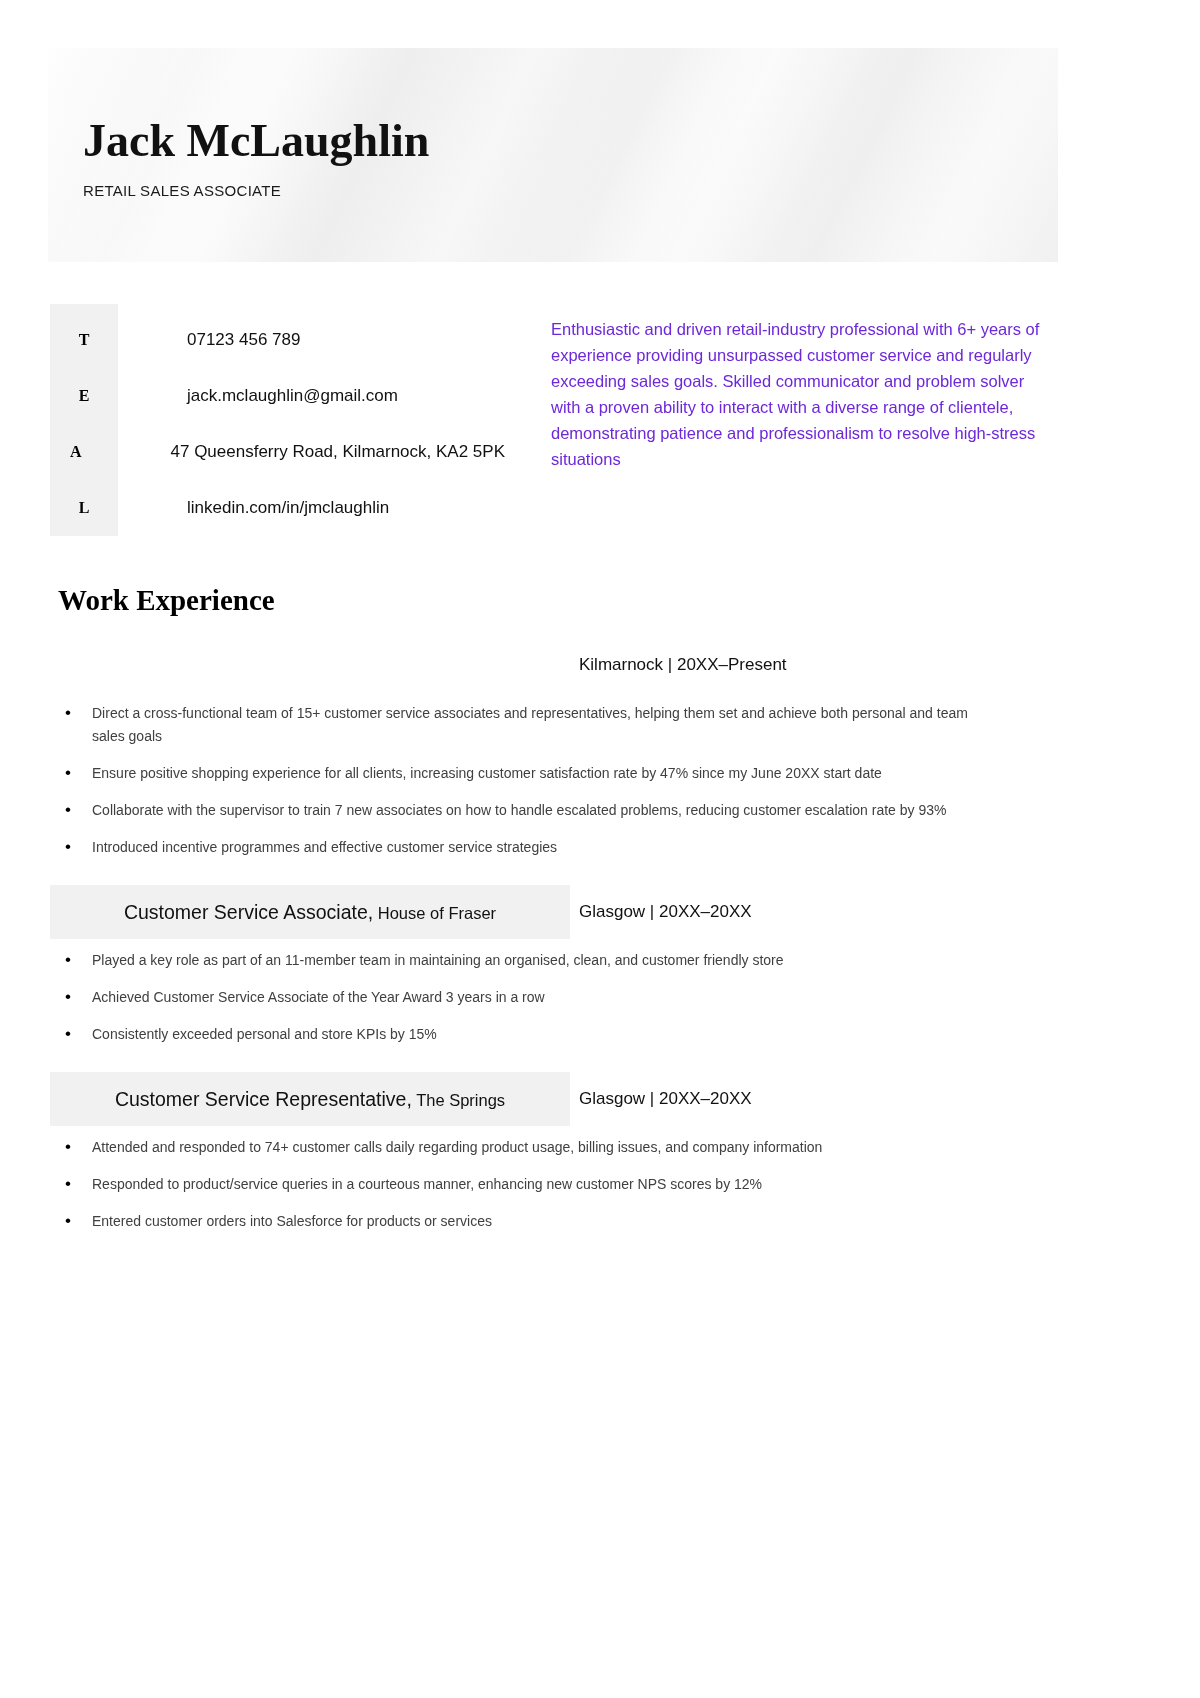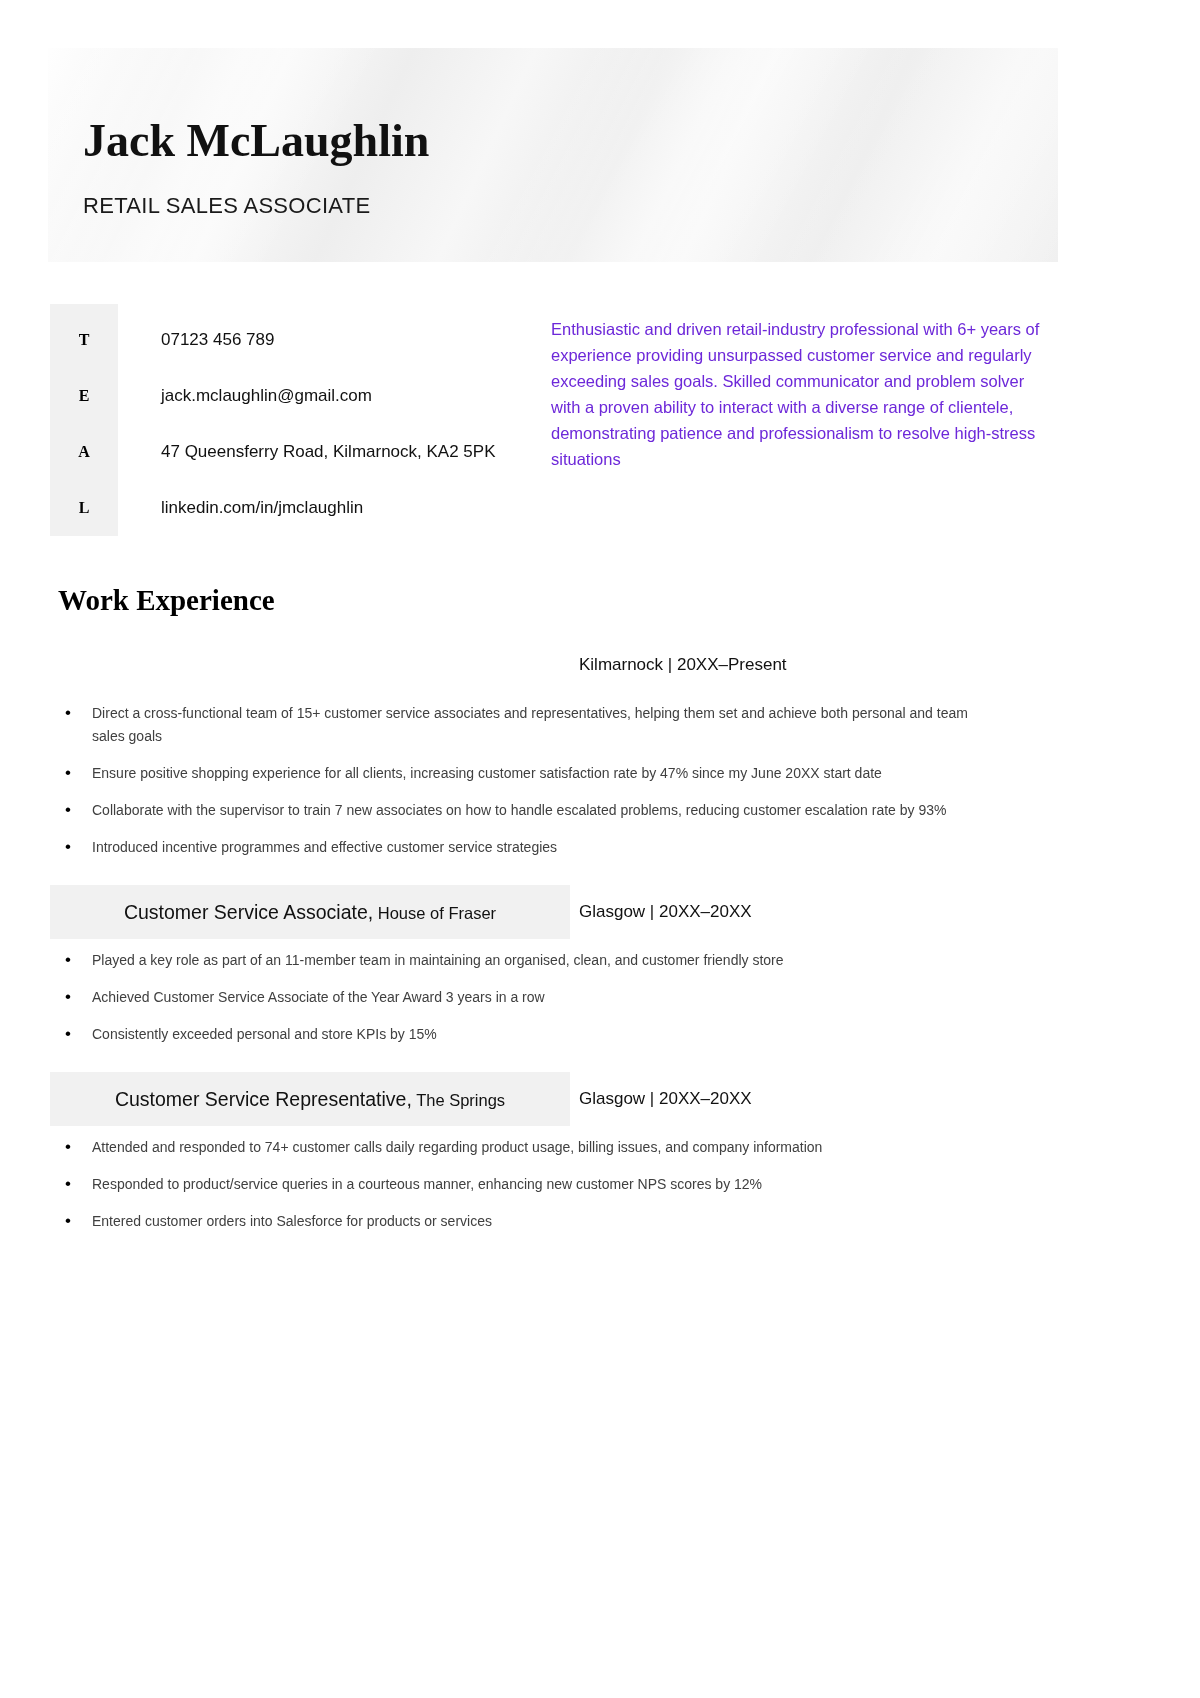--- a/index.html
+++ b/index.html
@@ -61,25 +61,25 @@
     font-family: "Liberation Serif", serif;
     font-weight: bold;
     font-size: 46px;
     line-height: 54px;
     letter-spacing: 0px;
     color: #111111;
     white-space: nowrap;
   }
   .cand-role {
     font-family: "Liberation Sans", sans-serif;
-    font-size: 22px;
+    font-size: 15px;
     line-height: 24px;
     letter-spacing: 0.3px;
     color: #1a1a1a;
-    margin-top: 26px;
+    margin-top: 11px;
     white-space: nowrap;
   }
 
   
   .contact-block {
     position: absolute;
     left: 50px;
     top: 304px;
     width: 455px;
   }
@@ -104,21 +104,21 @@
     font-weight: bold;
     font-size: 16px;
     line-height: 24px;
     padding-top: 24px;
     position: relative;
     z-index: 2;
     color: #000;
   }
   .contact-value {
     flex: 1;
-    padding-left: 43px;
+    padding-left: 69px;
     font-size: 17px;
     line-height: 24px;
     padding-top: 24px;
     color: #111;
     white-space: nowrap;
   }
 
   
   .statement-block {
     position: absolute;

